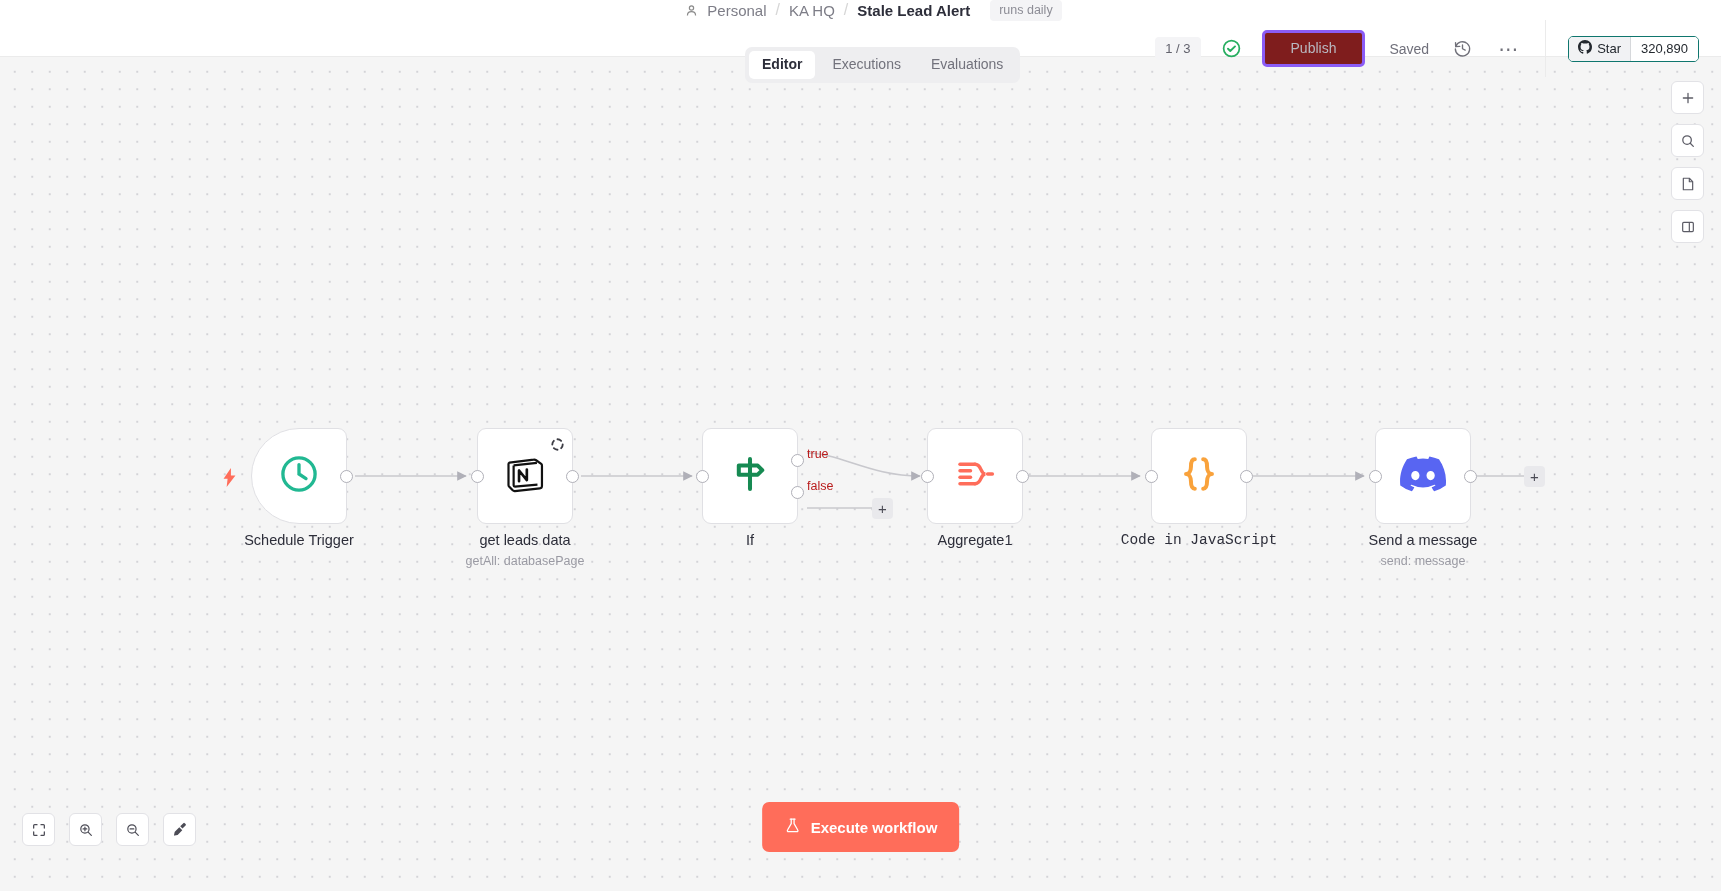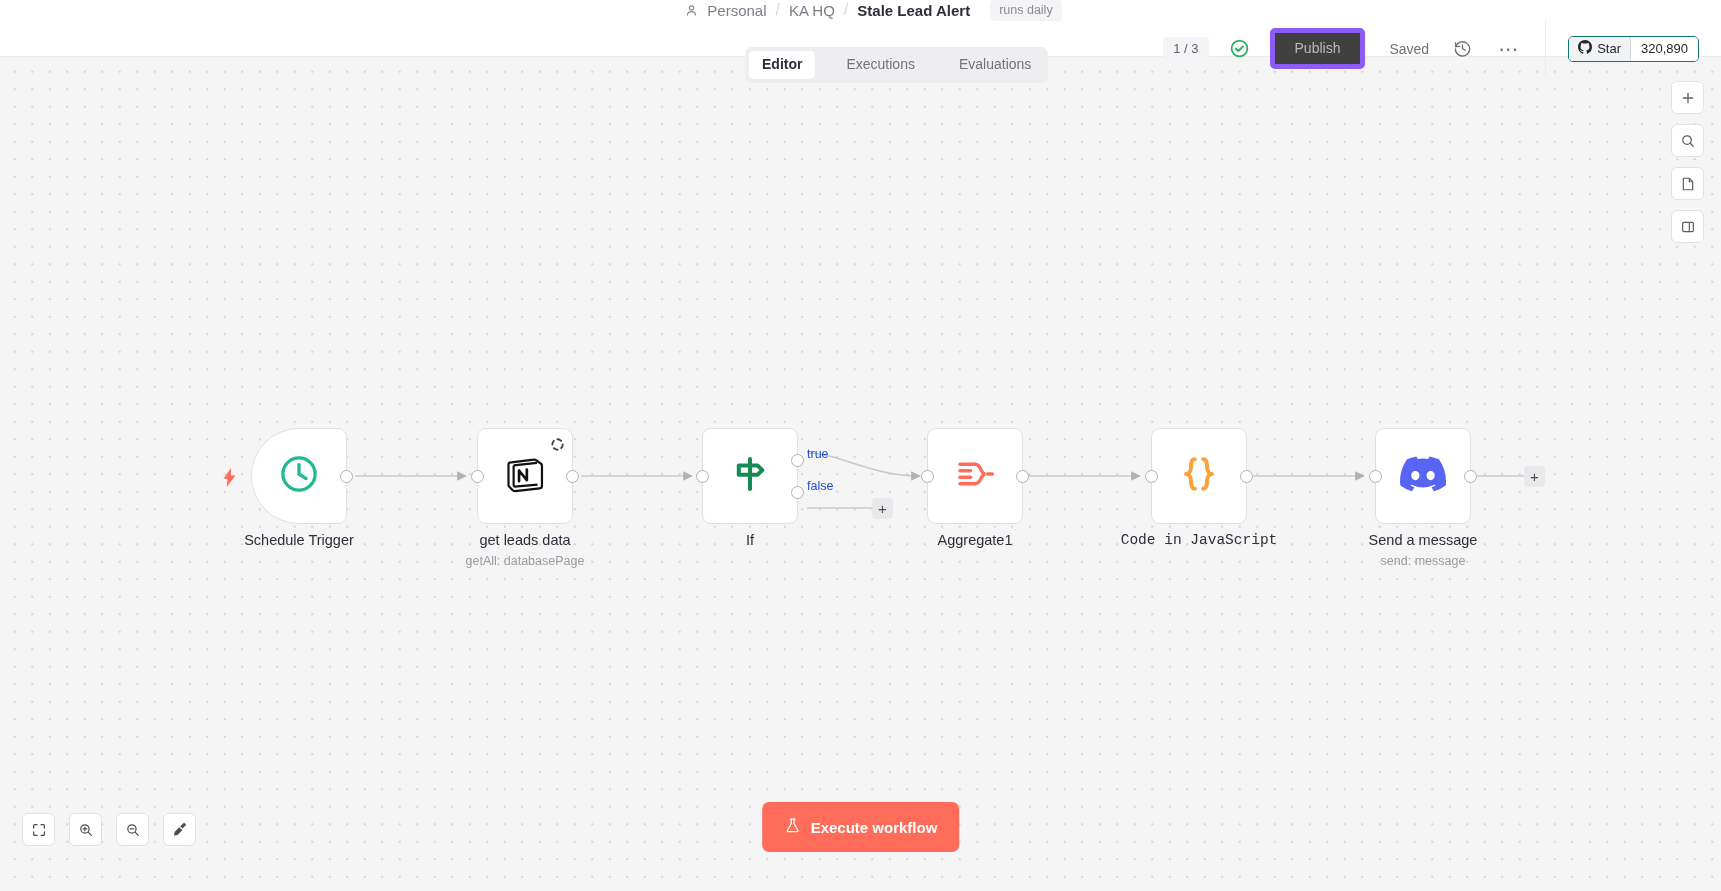--- a/index.html
+++ b/index.html
@@ -65,26 +65,26 @@
     background: #f4f4f6;
     color: #62626d;
     font-size: 13px;
     border-radius: 4px;
     padding: 5px 10px;
     line-height: 1;
   }
   .hdr-check { margin-left: 20px; display: flex; align-items: center; }
   .hdr-publish {
     margin-left: 20px;
-    border: 5px solid #8b5cf6;
-    background: #404040;
+    border: 3px solid #8b5cf6;
+    background: #7f1d1d;
     color: #b9b9c1;
     font-size: 14px;
     border-radius: 5px;
-    padding: 7px 20px;
+    padding: 7px 26px;
     line-height: 1.2;
     font-family: "Liberation Sans", sans-serif;
     cursor: default;
   }
   .hdr-saved {
     margin-left: 24px;
     color: #70707b;
     font-size: 14px;
   }
   .hdr-icon-btn {
@@ -141,21 +141,21 @@
 
   
   .tabbar {
     position: absolute;
     top: 47px;
     left: 745px;
     background: #eeeef0;
     border-radius: 7px;
     padding: 4px;
     display: flex;
-    gap: 18px;
+    gap: 4px;
     z-index: 45;
   }
   .tab {
     font-size: 14px;
     color: #72727c;
     padding: 5px 13px;
     border-radius: 5px;
     cursor: pointer;
     line-height: 1.25;
     white-space: nowrap;
@@ -291,21 +291,21 @@
     border: 1.4px solid #b0b0b8;
     top: 50%;
     margin-top: -6.5px;
   }
   .port.in  { left: -7px; }
   .port.out { right: -7px; }
 
   .port-label {
     position: absolute;
     font-size: 12.5px;
-    color: #1d4ed8;
+    color: #b91c1c;
     white-space: nowrap;
   }
 
   .bolt {
     position: absolute;
     color: #ff6d5a;
     font-size: 17px;
     line-height: 1;
   }
 

